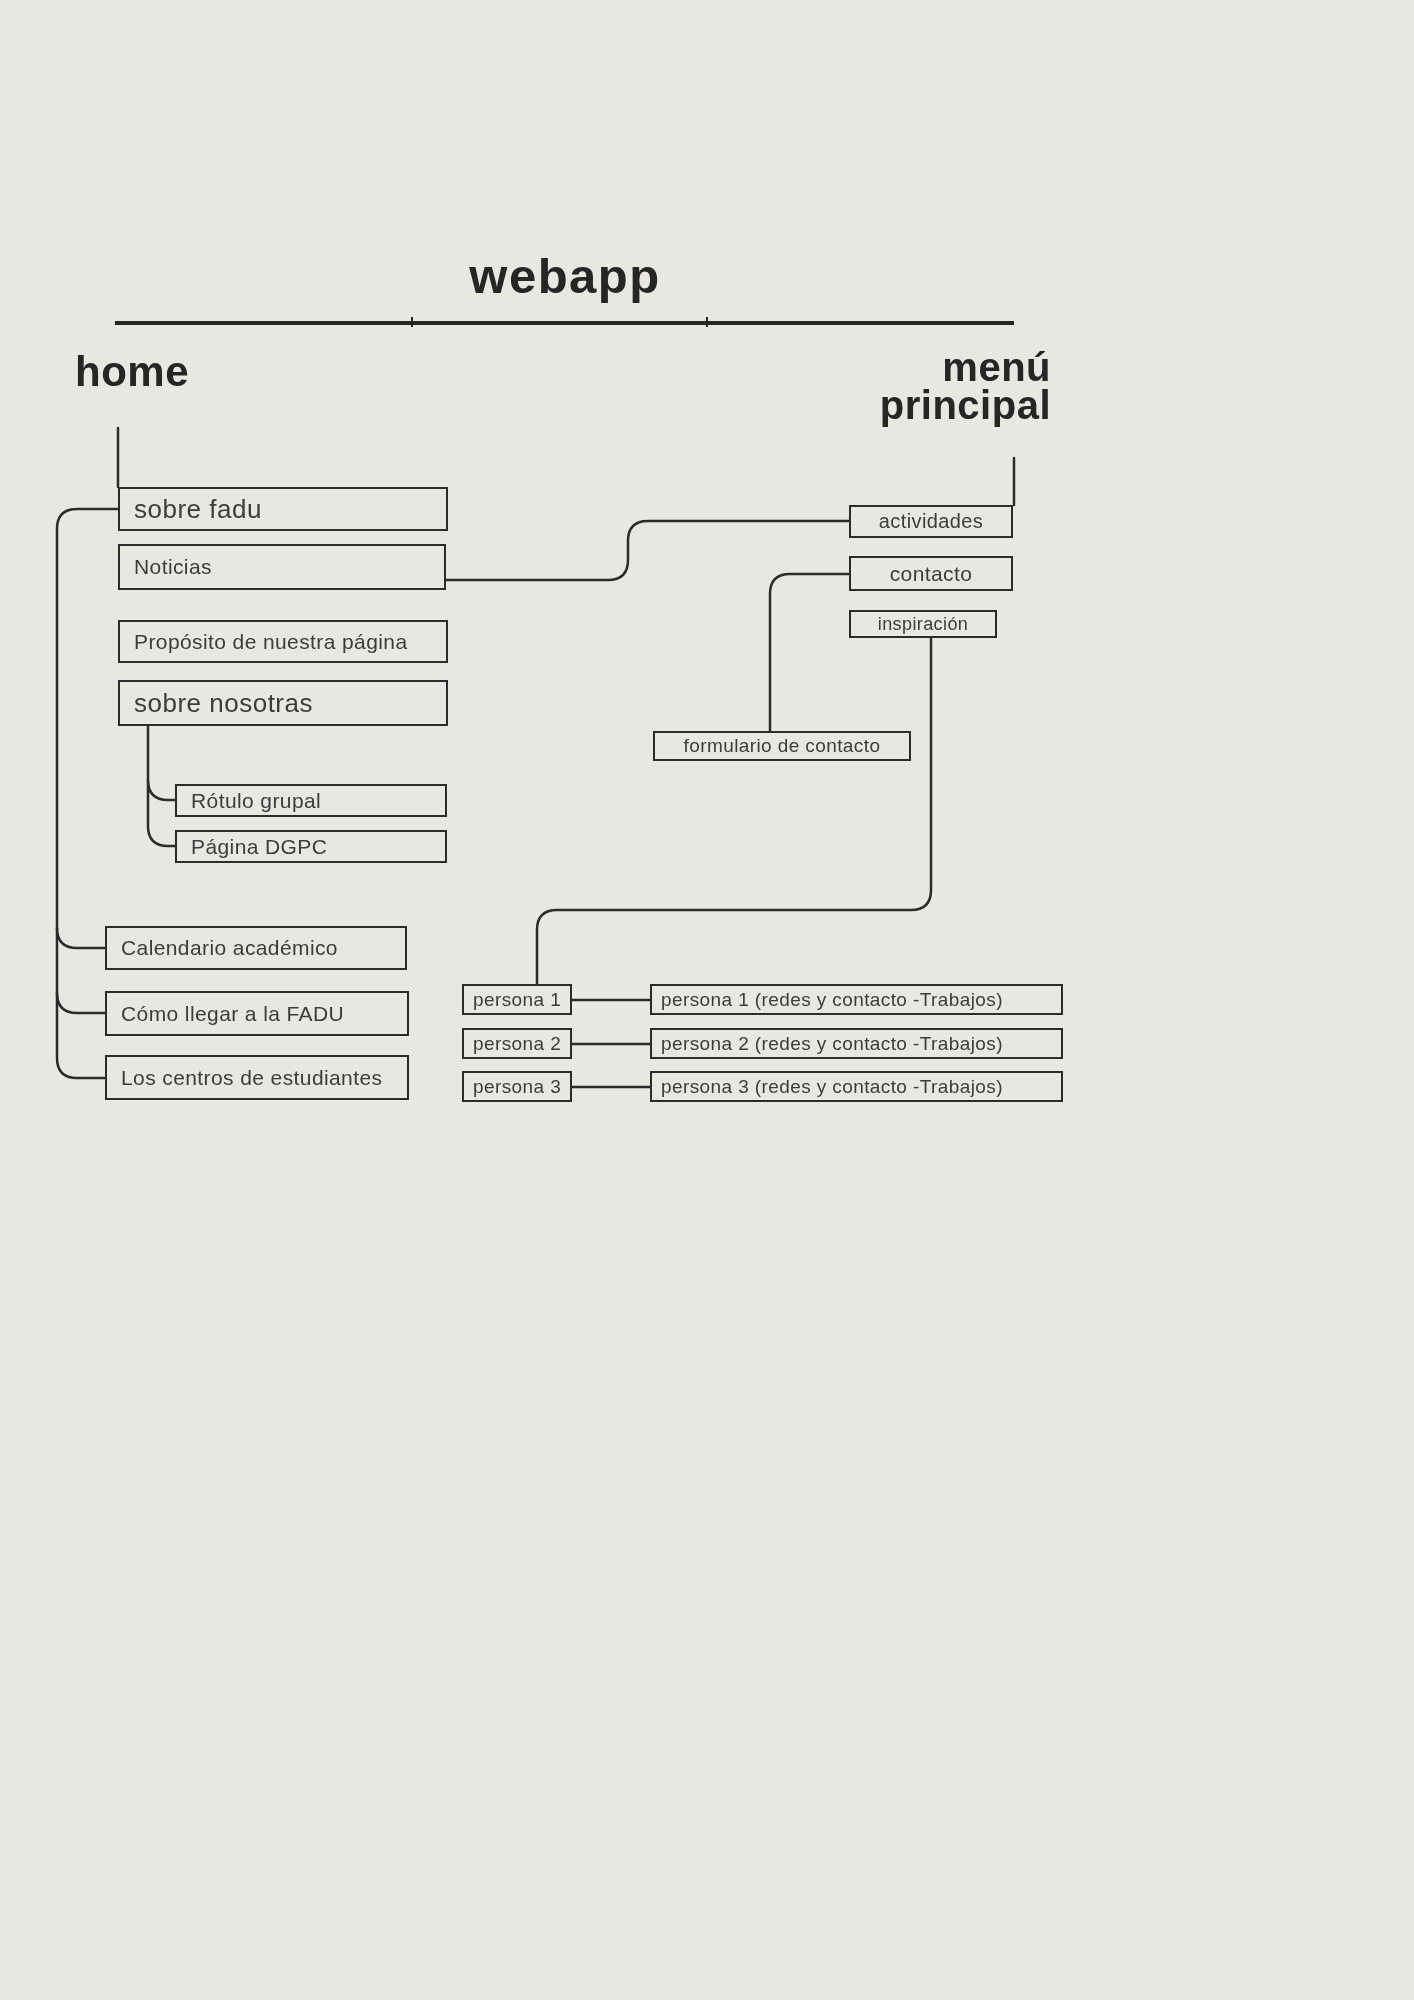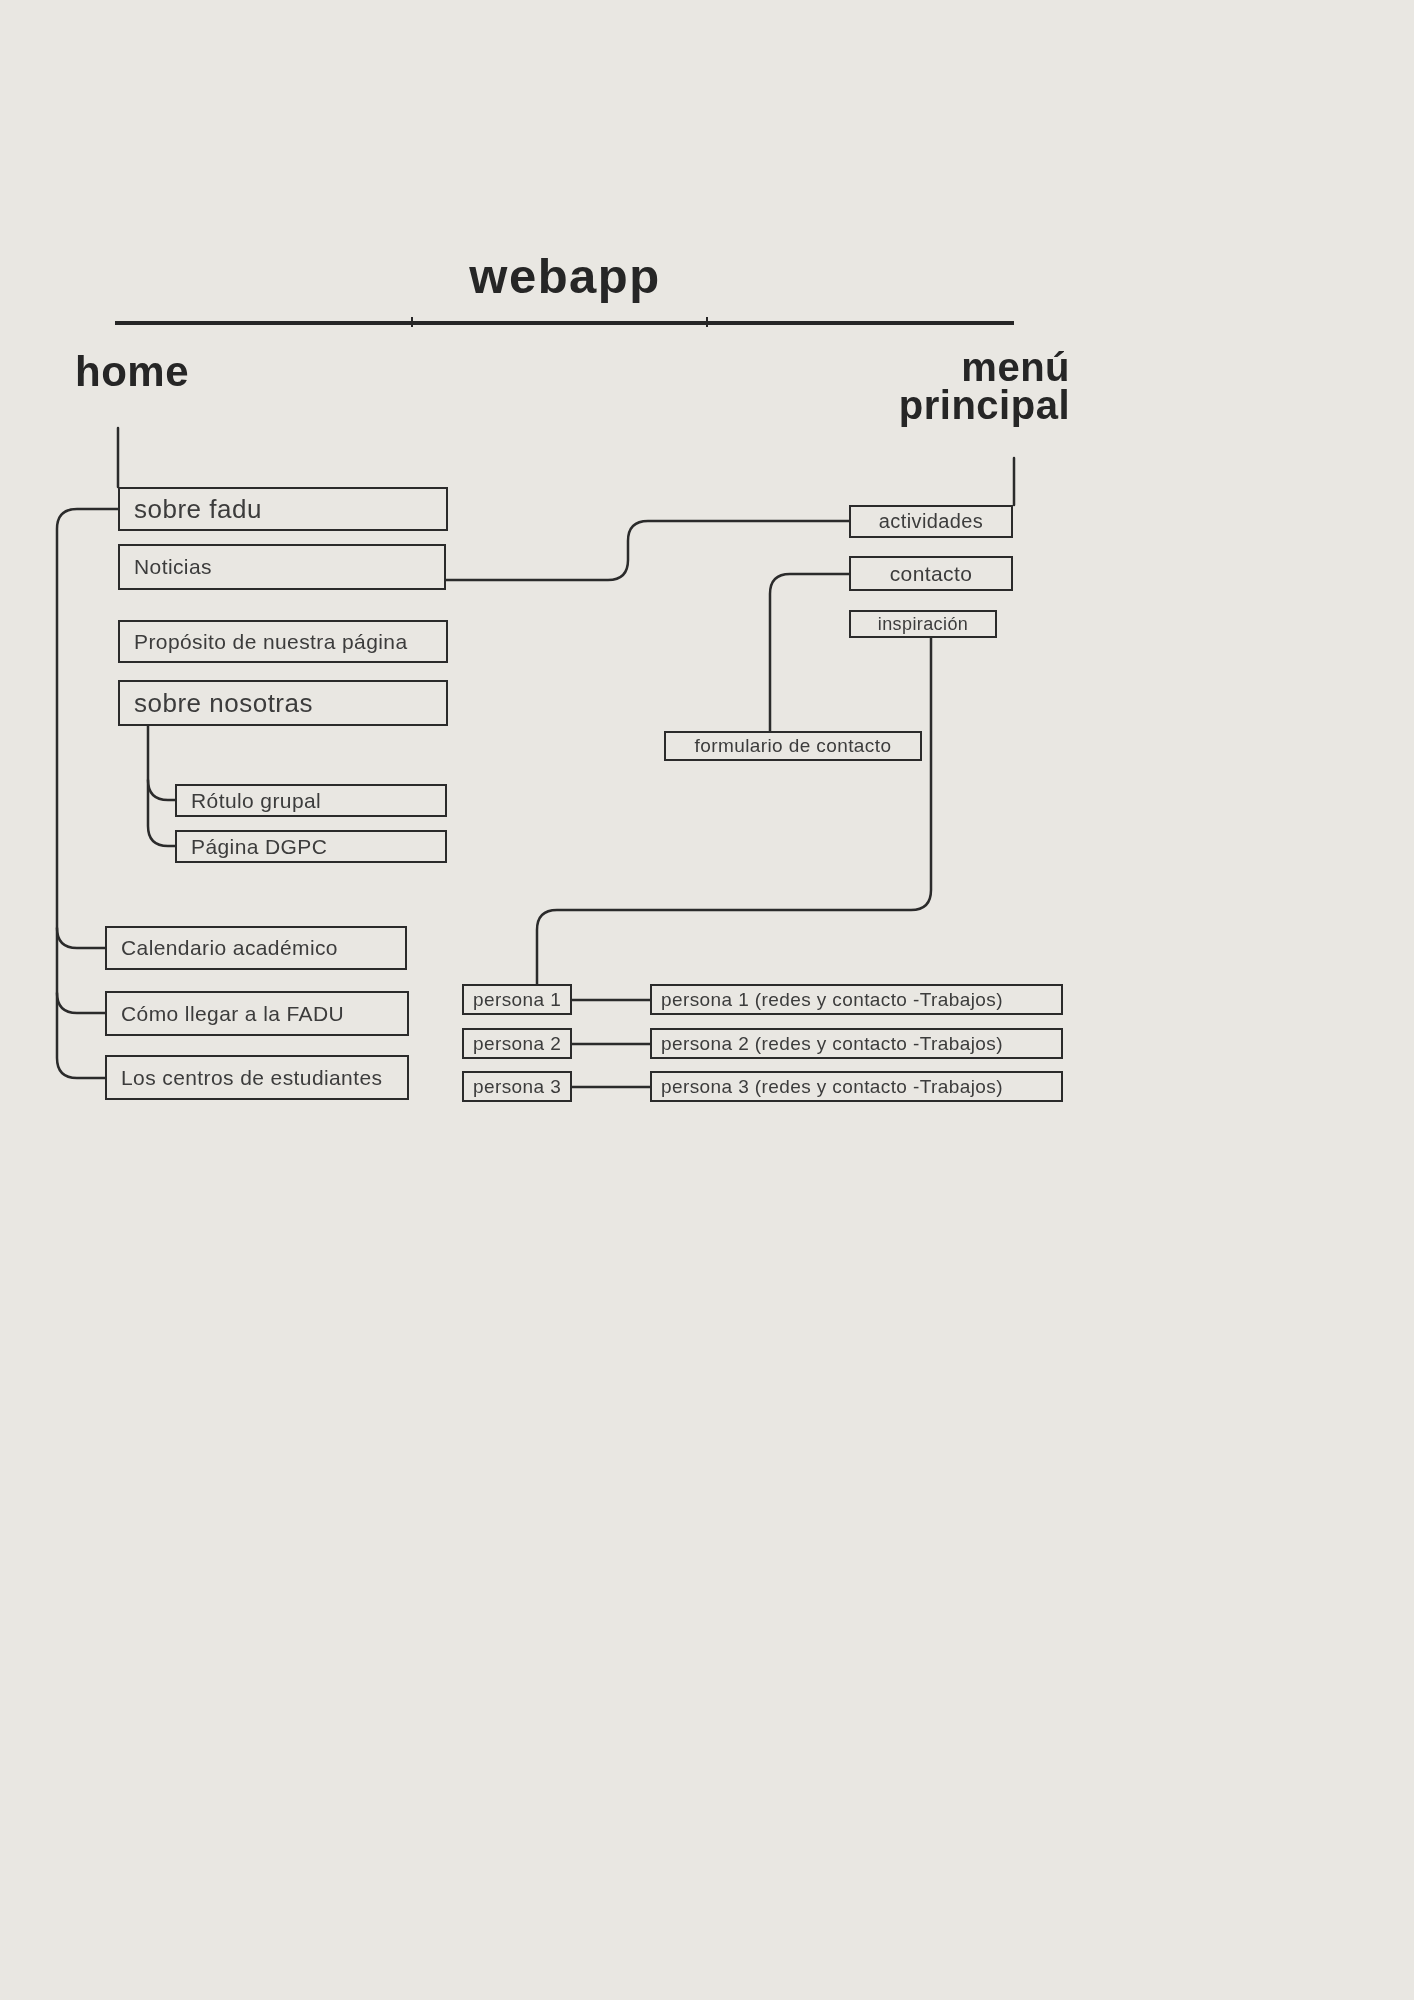--- a/index.html
+++ b/index.html
@@ -35,21 +35,21 @@
 
   .home-heading {
     position: absolute;
     left: 75px; top: 348px;
     font-size: 42px; font-weight: 700;
     letter-spacing: 0.5px;
     color: var(--heading, #262626);
   }
   .menu-heading {
     position: absolute;
-    right: 344px; top: 348px;
+    right: 363px; top: 348px;
     font-size: 40px; font-weight: 700;
     line-height: 0.95;
     letter-spacing: 0.5px;
     text-align: right;
     color: var(--heading, #262626);
   }
 
   .connectors {
     position: absolute;
     left: 0; top: 0;
@@ -84,21 +84,21 @@
   #n-rotulo          { left: 175px; top: 784px; width: 272px; height: 33px; }
   #n-dgpc            { left: 175px; top: 830px; width: 272px; height: 33px; }
   #n-calendario      { left: 105px; top: 926px;  width: 302px; height: 44px; }
   #n-como-llegar     { left: 105px; top: 991px;  width: 304px; height: 45px; }
   #n-centros         { left: 105px; top: 1055px; width: 304px; height: 45px; }
 
   
   #n-actividades     { left: 849px; top: 505px; width: 164px; height: 33px; font-size: 20px; }
   #n-contacto        { left: 849px; top: 556px; width: 164px; height: 35px; }
   #n-inspiracion     { left: 849px; top: 610px; width: 148px; height: 28px; font-size: 18px; text-align: right; }
-  #n-formulario      { left: 653px; top: 731px; width: 258px; height: 30px; font-size: 19px; margin-left: 11px; }
+  #n-formulario      { left: 653px; top: 731px; width: 258px; height: 30px; font-size: 19px; }
 
   .persona-node  { left: 462px; width: 110px; height: 31px; font-size: 19px; padding: 12px 9px; }
   .persona-detail{ left: 650px; width: 413px; height: 31px; font-size: 19px; padding: 0 9px; }
   #n-persona-1, #n-persona-1-detail { top: 984px; }
   #n-persona-2, #n-persona-2-detail { top: 1028px; }
   #n-persona-3, #n-persona-3-detail { top: 1071px; }
 </style>
 </head>
 <body>
 

